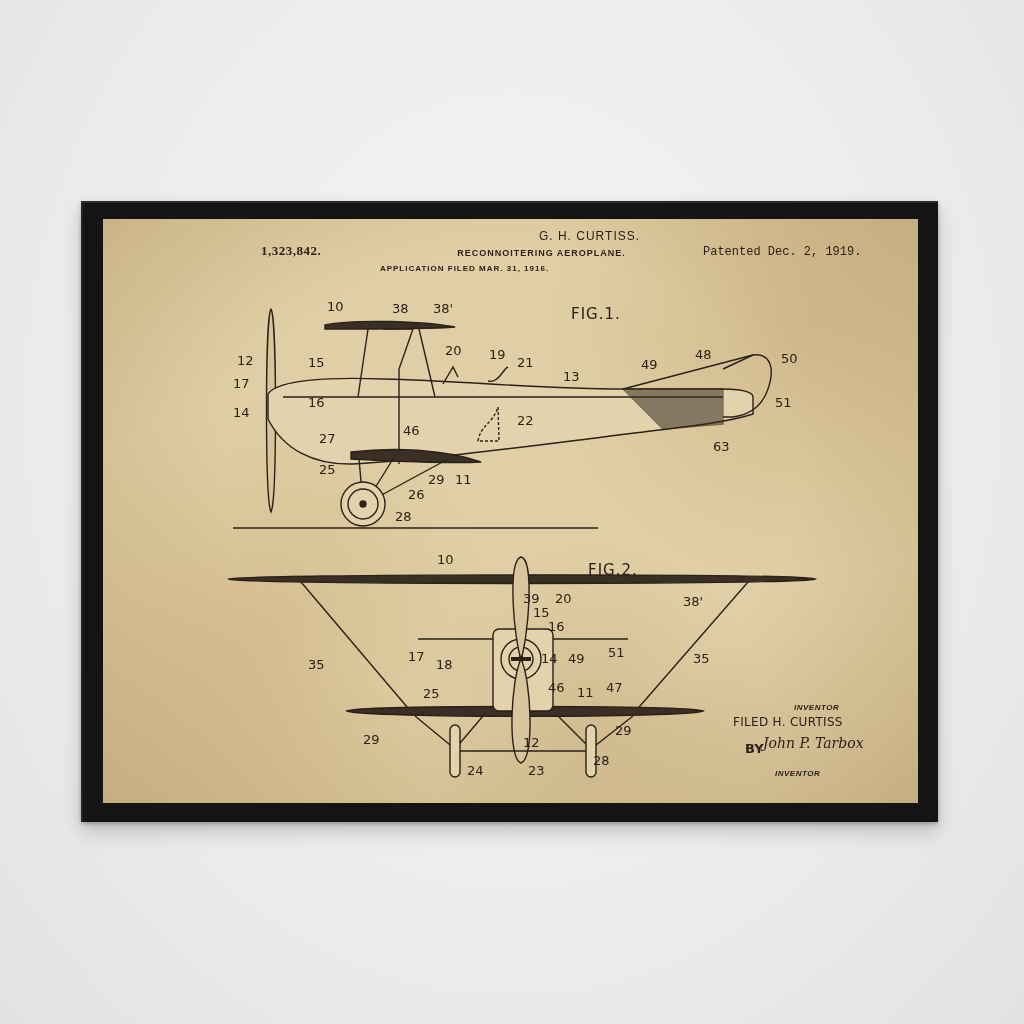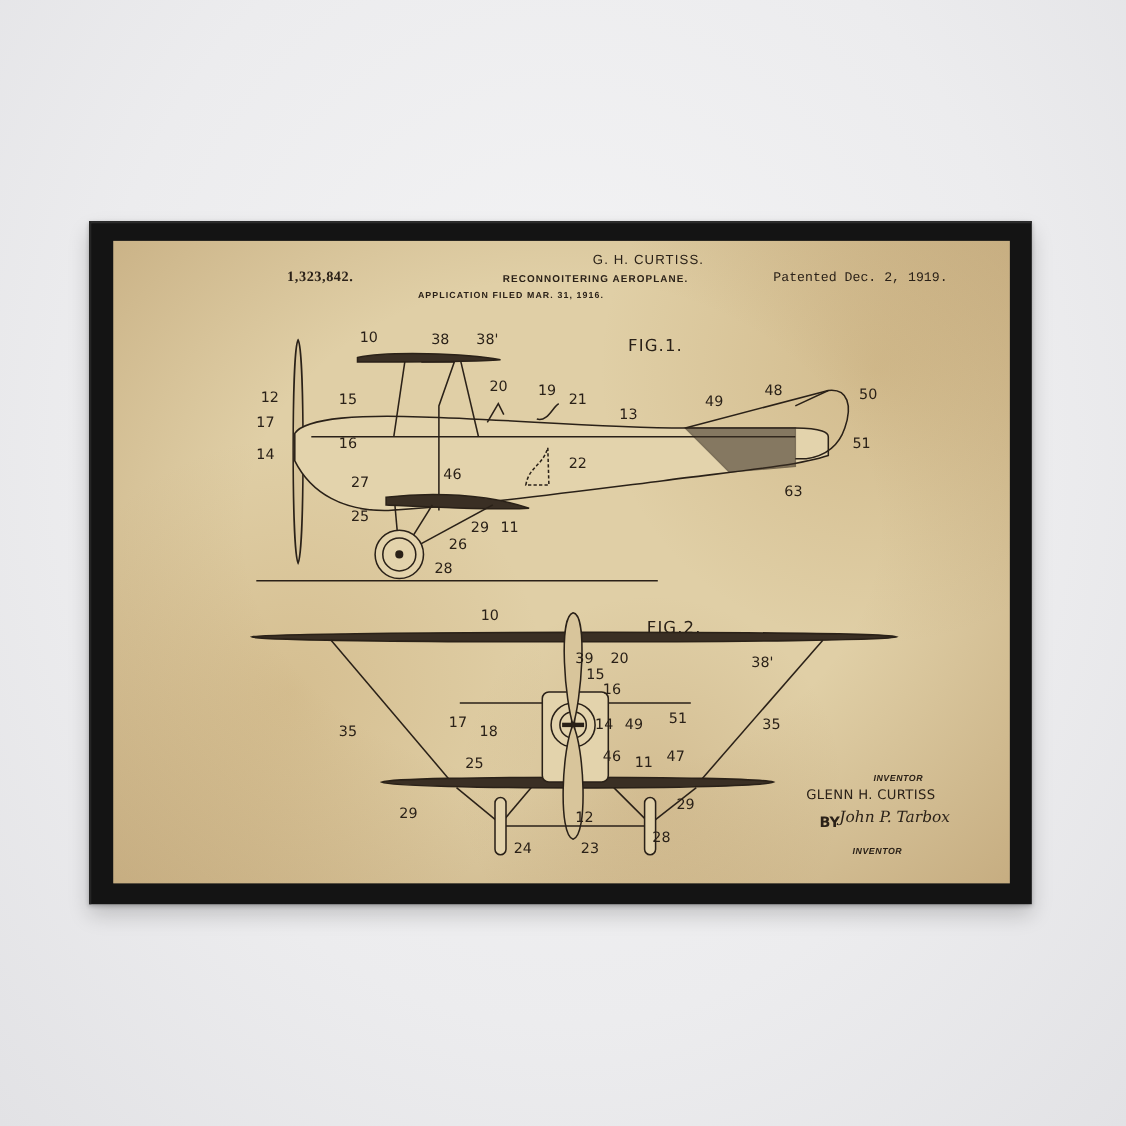--- a/index.html
+++ b/index.html
@@ -174,18 +174,18 @@
         <text x="260" y="525">29</text>
         <text x="512" y="516">29</text>
         <text x="420" y="528">12</text>
         <text x="364" y="556">24</text>
         <text x="425" y="556">23</text>
         <text x="490" y="546">28</text>
       </g>
     </svg>
 
     <div class="txt inventor-lbl">INVENTOR</div>
-    <div class="txt inventor-name">GLENN H. CURTISS</div>
+    <div class="txt inventor-name">FILED H. CURTISS</div>
     <div class="txt by">BY</div>
     <div class="txt signature">John P. Tarbox</div>
     <div class="txt attorney">INVENTOR</div>
   </div>
 </div>
 
 </body></html>

